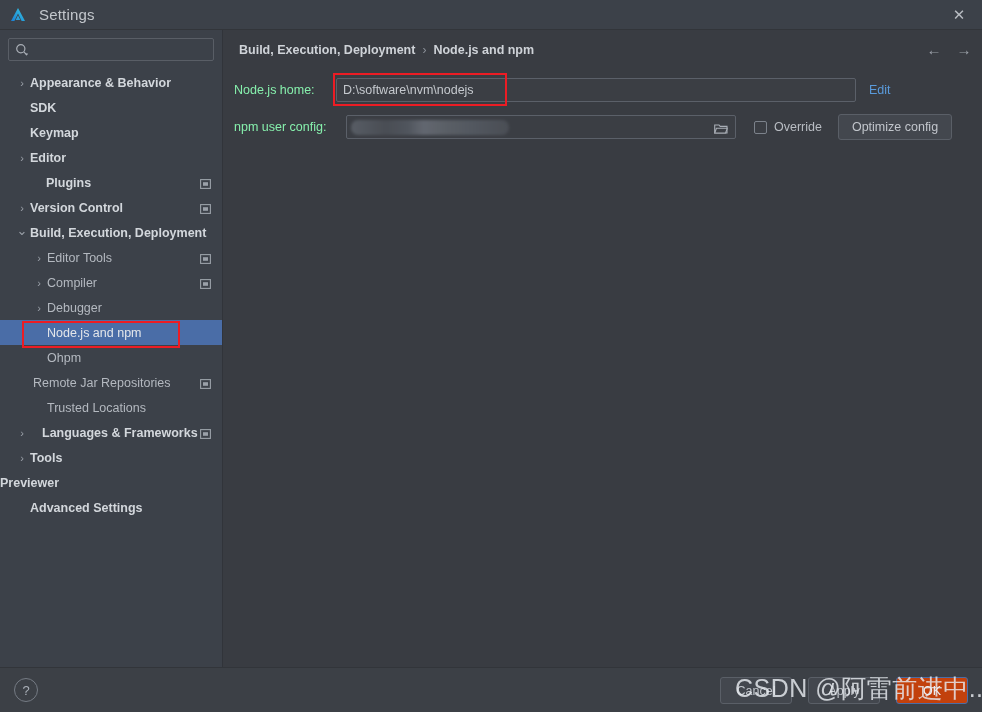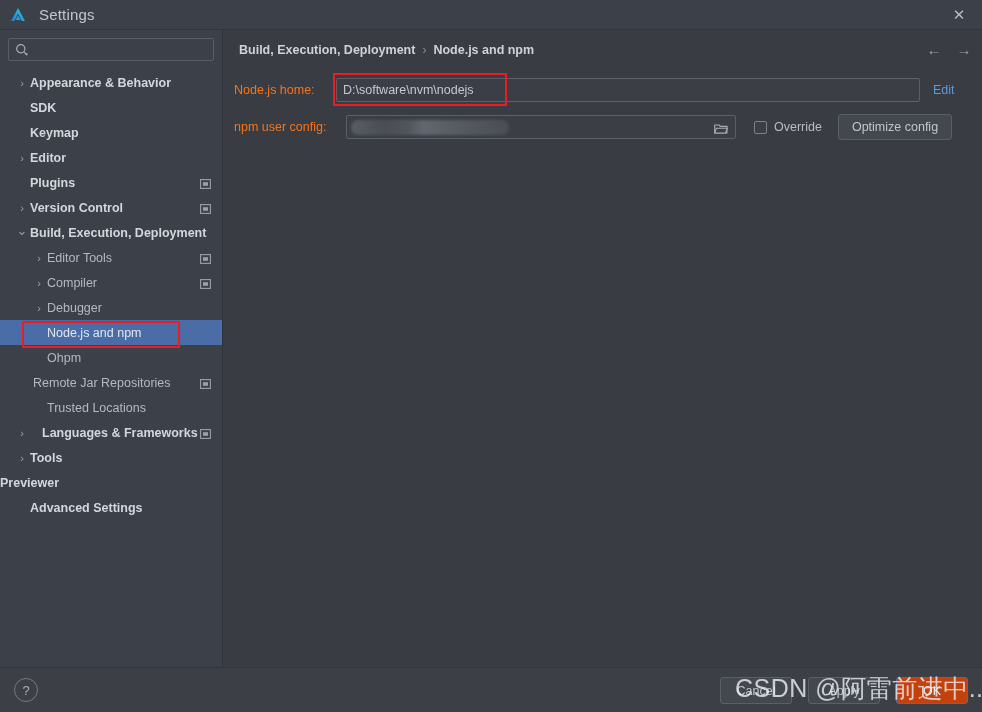--- a/index.html
+++ b/index.html
@@ -135,35 +135,35 @@
 
   .form-row {
     position: absolute; left: 0;
     display: flex; align-items: center;
   }
   .row-node { top: 48px; left: 10px; width: 740px; }
   .row-npm  { top: 84px; left: 10px; width: 740px; }
 
   .field-label {
     font-size: 12.5px;
-    color: #f97316;
+    color: #86efac;
     white-space: nowrap;
   }
   .lbl-node { width: 102px; }
   .lbl-npm  { width: 112px; }
 
   .text-field {
     position: relative;
     height: 24px;
     background: #3b3e44;
     border: 1px solid #5b6069;
     border-radius: 2px;
     display: flex; align-items: center;
   }
-  .tf-node { width: 584px; }
+  .tf-node { width: 520px; }
   .tf-npm  { width: 390px; }
   .tf-value {
     font-size: 12.5px;
     color: #c5c9ce;
     padding-left: 6px;
     white-space: nowrap;
   }
   .folder-icon {
     position: absolute; right: 7px; top: 50%;
     transform: translateY(-50%);
@@ -314,21 +314,21 @@
           <span class="tree-label" style="margin-left: 30px;">SDK</span>
         </div>
         <div class="tree-row top">
           <span class="tree-label" style="margin-left: 30px;">Keymap</span>
         </div>
         <div class="tree-row top">
           <span class="chevron" style="left: 16px;">›</span>
           <span class="tree-label" style="margin-left: 30px;">Editor</span>
         </div>
         <div class="tree-row top">
-          <span class="tree-label" style="margin-left: 30px;">Plugins</span>
+          <span class="tree-label" style="margin-left: 46px;">Plugins</span>
           <span class="badge-icon"><svg width="11" height="10" viewBox="0 0 11 10">
               <rect x="0.6" y="0.6" width="9.8" height="8.8" fill="none" stroke="#9aa0a8" stroke-width="1.1"></rect>
               <rect x="3" y="3.2" width="5" height="3.6" fill="#9aa0a8"></rect>
             </svg></span>
         </div>
         <div class="tree-row top">
           <span class="chevron" style="left: 16px;">›</span>
           <span class="tree-label" style="margin-left: 30px;">Version Control</span>
           <span class="badge-icon"><svg width="11" height="10" viewBox="0 0 11 10">
               <rect x="0.6" y="0.6" width="9.8" height="8.8" fill="none" stroke="#9aa0a8" stroke-width="1.1"></rect>

